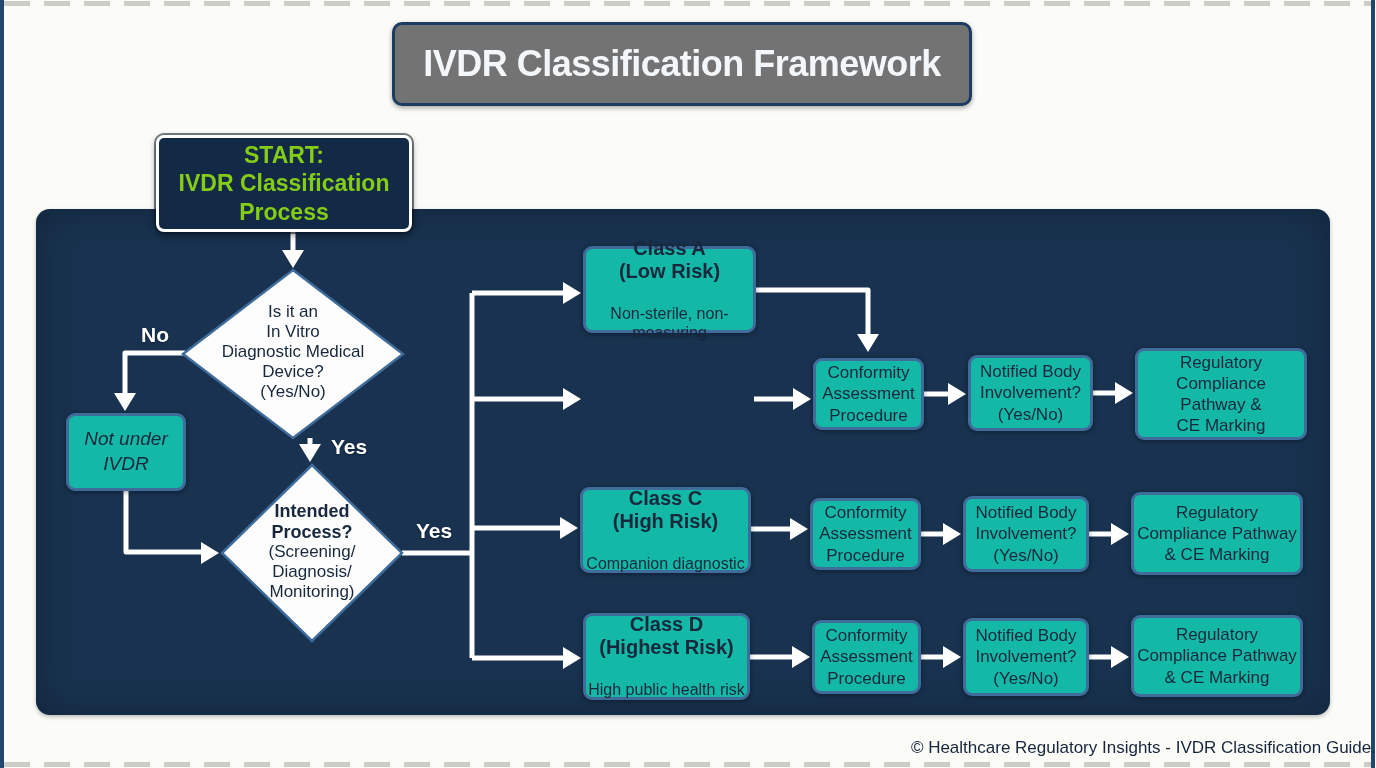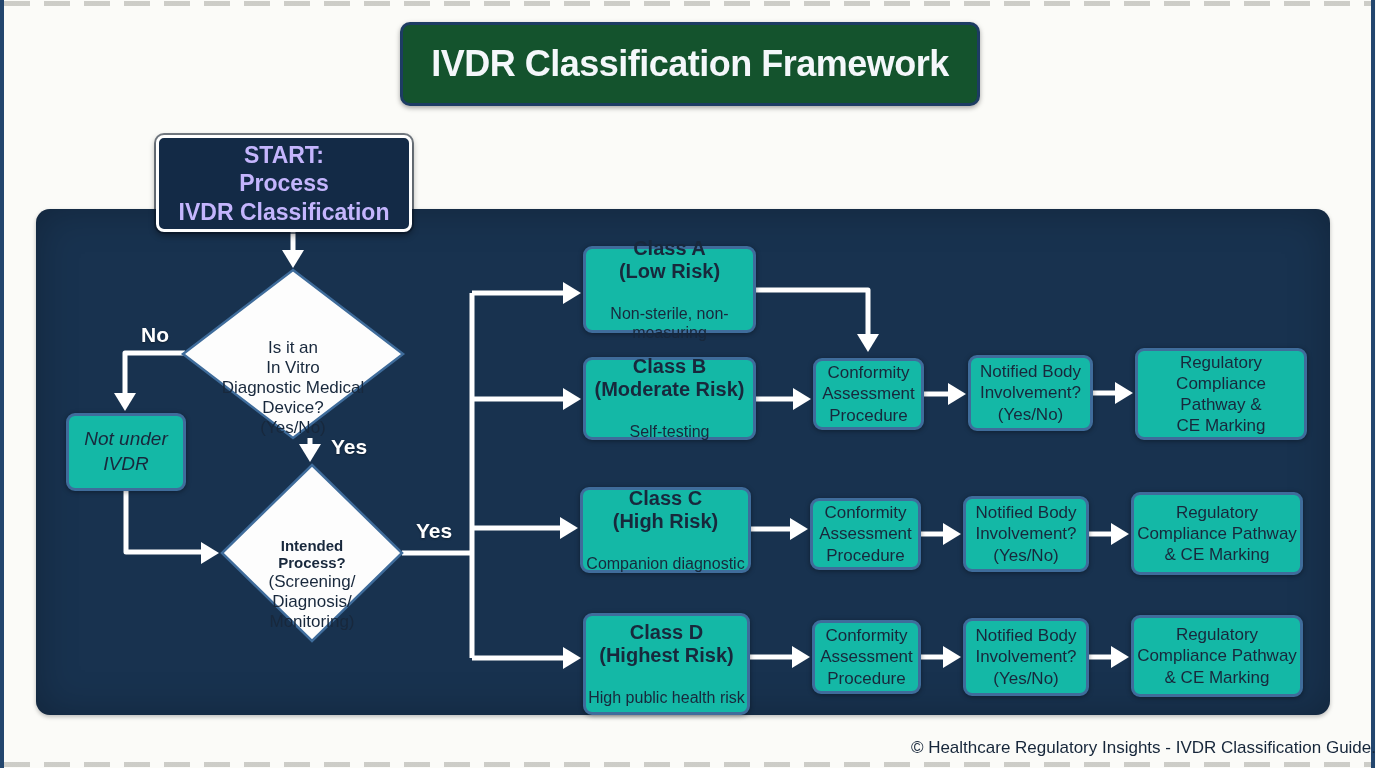--- a/index.html
+++ b/index.html
@@ -12,49 +12,49 @@
   .strip {
     position:absolute; left:4px; width:1368px; height:5px; opacity:.55;
     background:repeating-linear-gradient(90deg,#a7a7a0 0 26px,transparent 26px 40px);
   }
   .panel {
     position:absolute; left:36px; top:209px; width:1294px; height:506px;
     background:#18324f; border-radius:14px;
     box-shadow:inset 0 0 40px rgba(0,0,0,.25), 0 2px 4px rgba(0,0,0,.25);
   }
   .title-box {
-    position:absolute; left:400px; top:22px; width:580px; height:84px;
-    background:#14532d; border:3px solid #1d3c63; border-radius:10px;
+    position:absolute; left:392px; top:22px; width:580px; height:84px;
+    background:#737373; border:3px solid #1d3c63; border-radius:10px;
     box-sizing:border-box; display:flex; align-items:center; justify-content:center;
     color:#f4f7fa; font-size:36px; font-weight:bold; letter-spacing:-.5px;
     box-shadow:0 2px 5px rgba(0,0,0,.35);
   }
   .start-box {
     position:absolute; left:156px; top:135px; width:256px; height:97px;
     background:#132a46; border:3px solid #ffffff; border-radius:8px;
     box-sizing:border-box; display:flex; flex-direction:column; justify-content:center;
-    text-align:center; color:#c4b5fd; font-size:23px; font-weight:bold; line-height:1.22;
+    text-align:center; color:#84cc16; font-size:23px; font-weight:bold; line-height:1.22;
     box-shadow:0 0 0 2px rgba(10,22,38,.55), 0 3px 7px rgba(0,0,0,.45);
   }
   svg.connectors { position:absolute; left:0; top:0; }
   .node {
     position:absolute; background:#14b8a6; border:3px solid #3f6c9b; border-radius:9px;
     box-sizing:border-box; display:flex; flex-direction:column; align-items:center;
     justify-content:center; text-align:center; color:#18283c;
     box-shadow:0 1px 5px rgba(0,0,0,.4);
   }
   .class-box .h { font-weight:bold; font-size:20px; line-height:1.15; }
   .class-box .s { font-size:16px; line-height:1.18; margin-top:22px; }
   .proc { font-size:17px; line-height:1.24; }
   .proc div { white-space:nowrap; }
   .plain { font-size:19px; line-height:1.3;font-style:italic; }
   .dtext {
-    position:absolute; text-align:center; color:#18283c; font-size:17px; line-height:1.18;margin-top:36px;
-  }
-  .dtext .b { font-weight:bold; font-size:15px; line-height:1.15; }
+    position:absolute; text-align:center; color:#18283c; font-size:17px; line-height:1.18;
+  }
+  .dtext .b { font-weight:bold; font-size:18px; line-height:1.15; }
   .lbl {
     position:absolute; color:#ffffff; font-weight:bold; font-size:21px;
     text-shadow:0 1px 2px rgba(0,0,0,.4); text-align:center;
   }
   .footer {
     position:absolute; left:0; top:738px; width:1376px; text-align:right;
     color:#16263a; font-size:17px;
   }
 </style>
 </head>
@@ -116,22 +116,22 @@
       <polygon points="1111,646 1111,668 1129,657"></polygon>
     </g>
     <g fill="#fdfdfd" stroke="#3f6c9b" stroke-width="2.5">
       <polygon points="293,270 403,354 293,438 183,354"></polygon>
       <polygon points="312,465 402,553 312,641 222,553"></polygon>
     </g>
   </svg>
 
   <div class="start-box">
     <div>START:</div>
+    <div>IVDR Classification</div>
     <div>Process</div>
-    <div>IVDR Classification</div>
   </div>
 
   <div class="dtext" style="left:203px;top:302px;width:180px">
     <div>Is it an</div>
     <div>In Vitro</div>
     <div>Diagnostic Medical</div>
     <div>Device?</div>
     <div>(Yes/No)</div>
   </div>
 
@@ -154,33 +154,28 @@
 
   <div class="node class-box" style="left:583px;top:246px;width:173px;height:87px">
     <div class="h">Class A</div>
     <div class="h">(Low Risk)</div>
     <div class="s">
       <div>Non-sterile, non-</div>
       <div>measuring</div>
     </div>
   </div>
 
-  <div class="node class-box" style="left:583px;top:357px;width:173px;height:83px">
-    <div class="h">Class B</div>
-    <div class="h">(Moderate Risk)</div>
-    <div class="s">Self-testing</div>
-  </div>
 
   <div class="node class-box" style="left:580px;top:487px;width:171px;height:86px">
     <div class="h">Class C</div>
     <div class="h">(High Risk)</div>
     <div class="s">Companion diagnostic</div>
   </div>
 
-  <div class="node class-box" style="left:583px;top:613px;width:167px;height:102px">
+  <div class="node class-box" style="left:583px;top:613px;width:167px;height:87px">
     <div class="h">Class D</div>
     <div class="h">(Highest Risk)</div>
     <div class="s">High public health risk</div>
   </div>
 
   <div class="node proc" style="left:813px;top:358px;width:111px;height:72px">
     <div>Conformity</div>
     <div>Assessment</div>
     <div>Procedure</div>
   </div>

